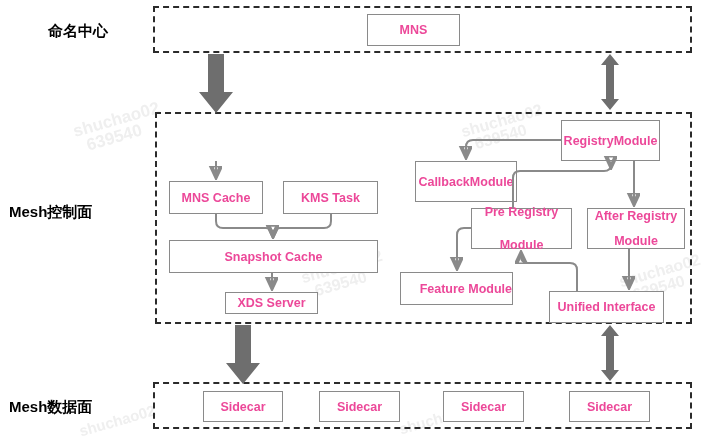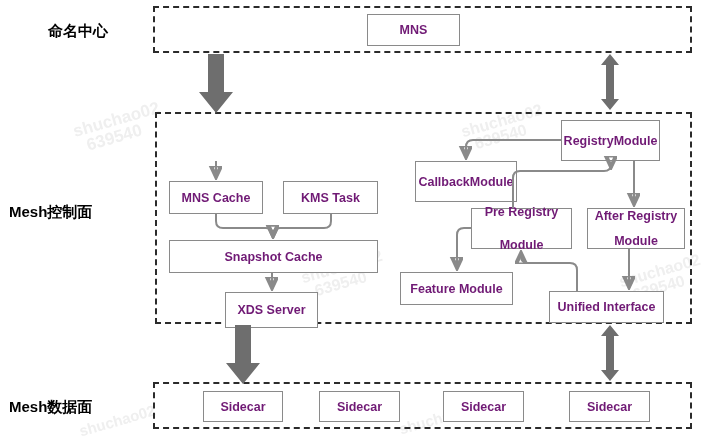--- a/index.html
+++ b/index.html
@@ -21,21 +21,21 @@
     position:absolute;border:2px dashed #2b2b2b;background:transparent;
     box-sizing:border-box;
   }
 
   
   .node{
     position:absolute;box-sizing:border-box;
     border:1.5px solid #8a8a8a;background:#ffffff;
     display:flex;align-items:center;justify-content:center;
     text-align:center;font-weight:bold;font-size:12.5px;line-height:1.12;
-    color:#701a75;
+    color:#ec4899;
   }
 
   
   svg.arrows{position:absolute;left:0;top:0;width:702px;height:438px;overflow:visible;}
   svg.arrows path,svg.arrows line{fill:none;stroke:#8a8a8a;stroke-width:2;}
   .fat{fill:#6e6e6e;}
 
   
   .wm{
     position:absolute;color:#efefef;font-weight:bold;
@@ -104,21 +104,21 @@
   </div>
 
   <div class="node" style="left:283px;top:181px;width:95px;height:33px;">
     <span>KMS Task</span>
   </div>
 
   <div class="node" style="left:169px;top:240px;width:209px;height:33px;">
     <span>Snapshot Cache</span>
   </div>
 
-  <div class="node" style="left:225px;top:292px;width:93px;height:36px;">
+  <div class="node" style="left:225px;top:292px;width:93px;height:22px;">
     <span>XDS Server</span>
   </div>
 
   <div class="node" style="left:561px;top:120px;width:99px;height:41px;flex-direction:row;">
     <span>Registry</span>
     <span>Module</span>
   </div>
 
   <div class="node" style="left:415px;top:161px;width:102px;height:41px;">
     <span>Callback</span>
@@ -128,21 +128,21 @@
   <div class="node" style="left:471px;top:208px;width:101px;height:41px;flex-direction:column;gap:19px;">
     <span>Pre Registry</span>
     <span>Module</span>
   </div>
 
   <div class="node" style="left:587px;top:208px;width:98px;height:41px;flex-direction:column;justify-content:space-between;">
     <span>After Registry</span>
     <span>Module</span>
   </div>
 
-  <div class="node" style="left:400px;top:272px;width:113px;height:33px;">
+  <div class="node" style="left:400px;top:272px;width:113px;height:33px;justify-content:flex-end;">
     <span>Feature Module</span>
   </div>
 
   <div class="node" style="left:549px;top:291px;width:115px;height:32px;">
     <span>Unified Interface</span>
   </div>
 
   <div class="node" style="left:203px;top:391px;width:80px;height:31px;">
     <span>Sidecar</span>
   </div>

